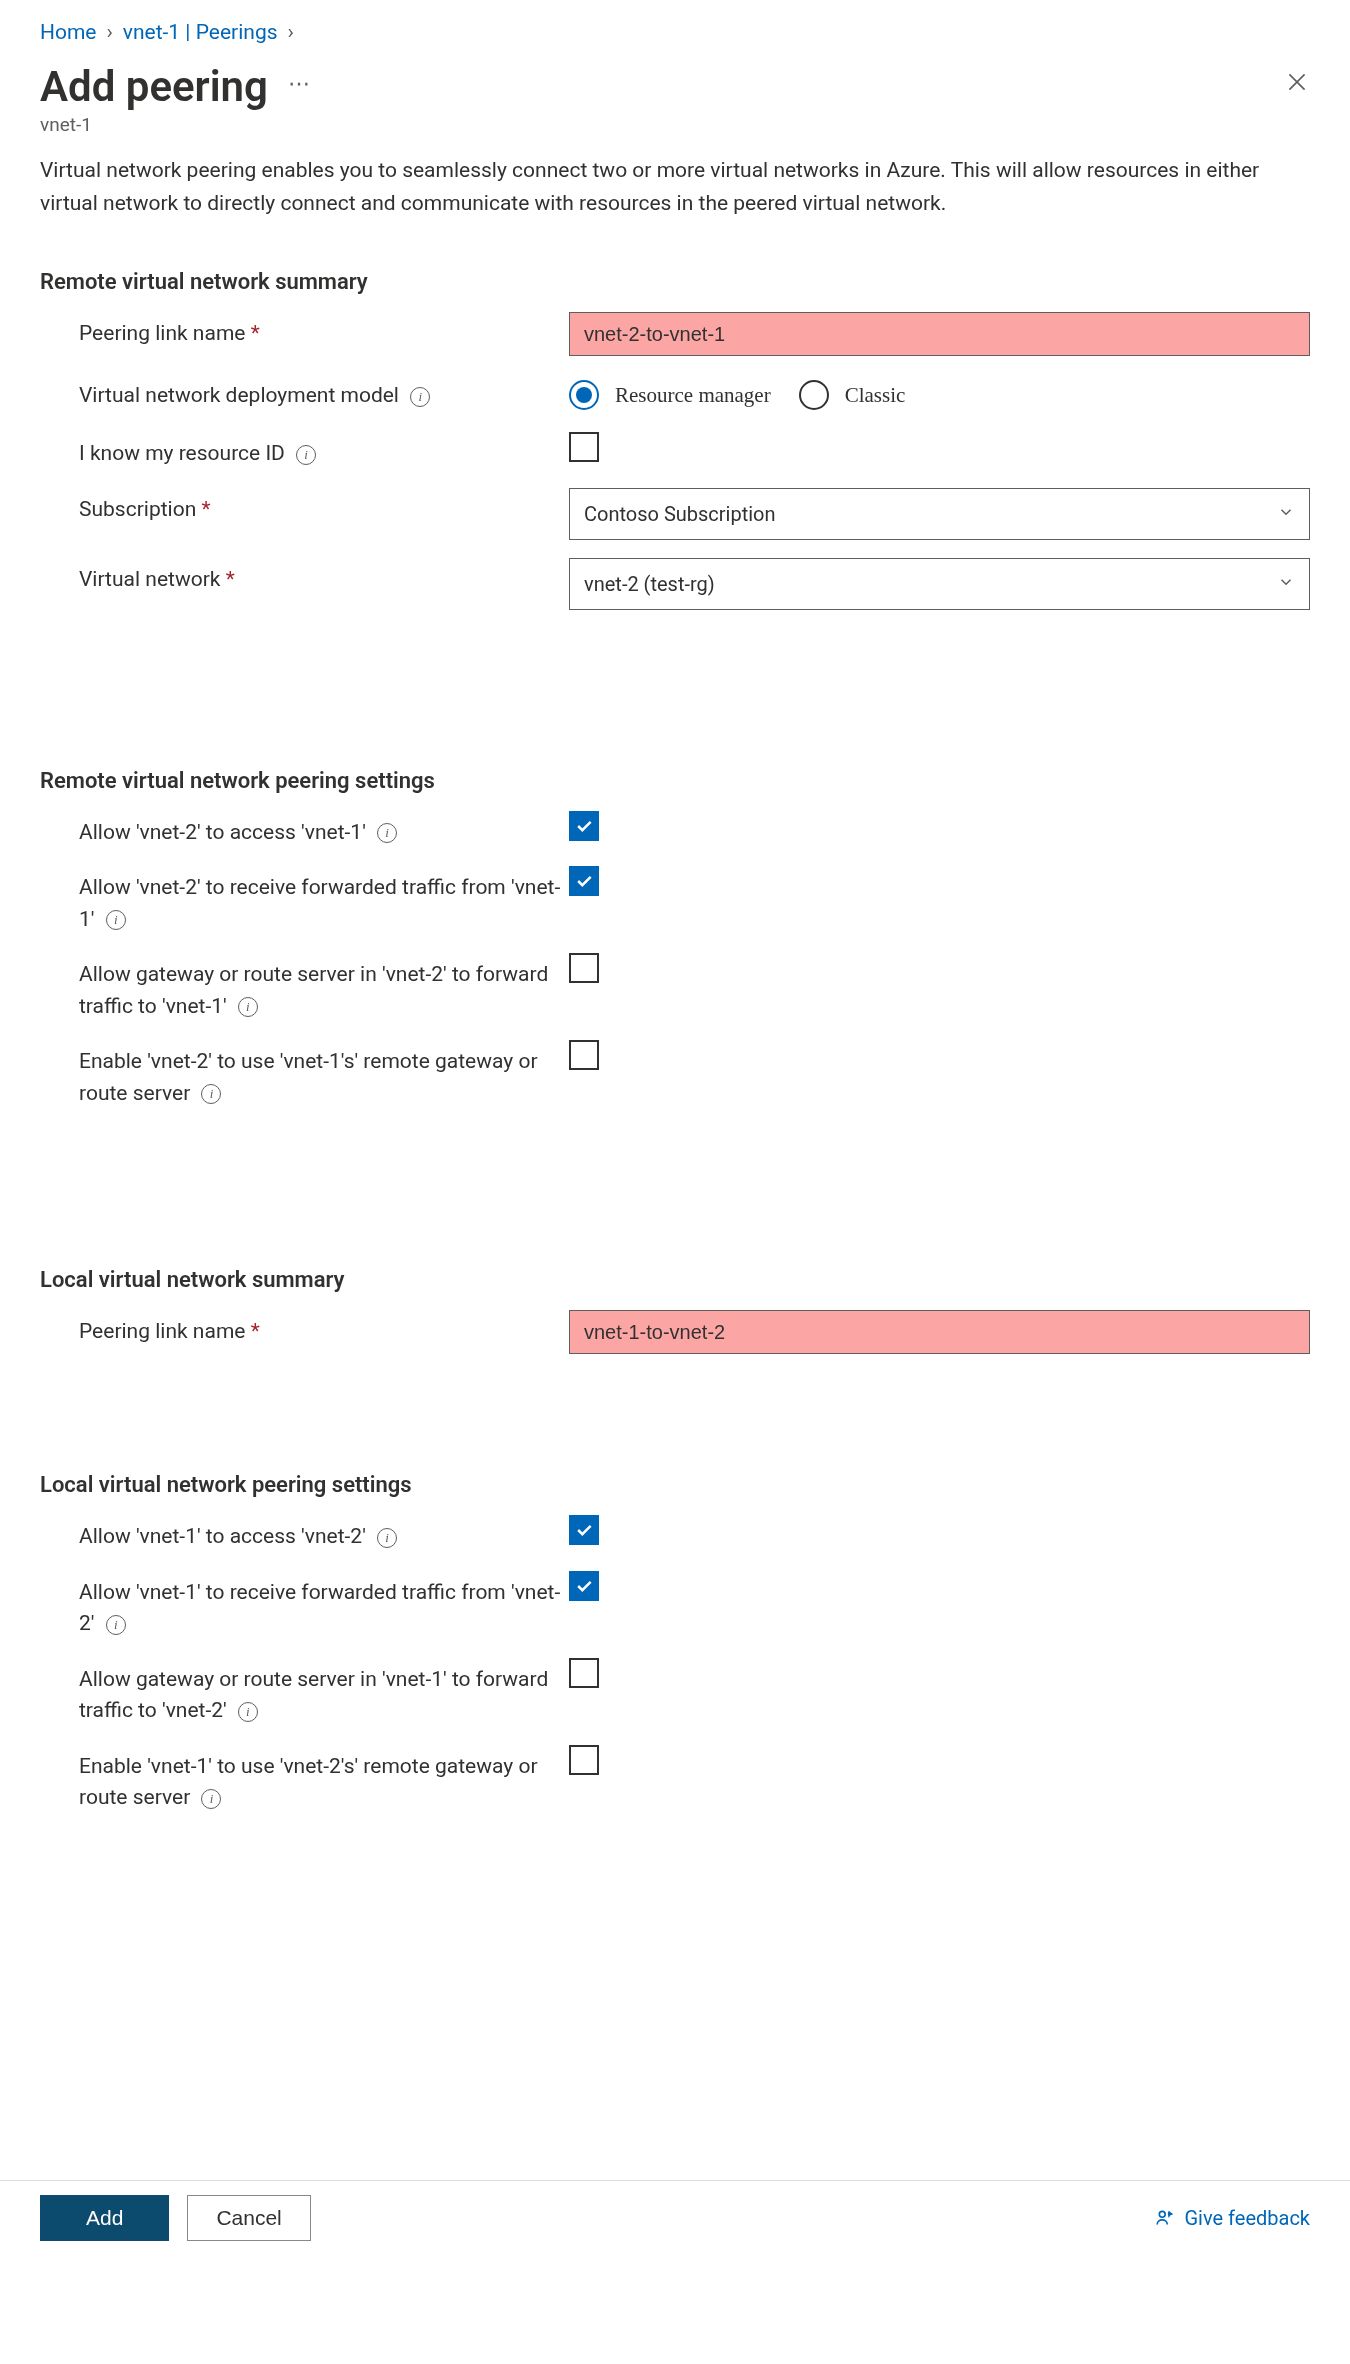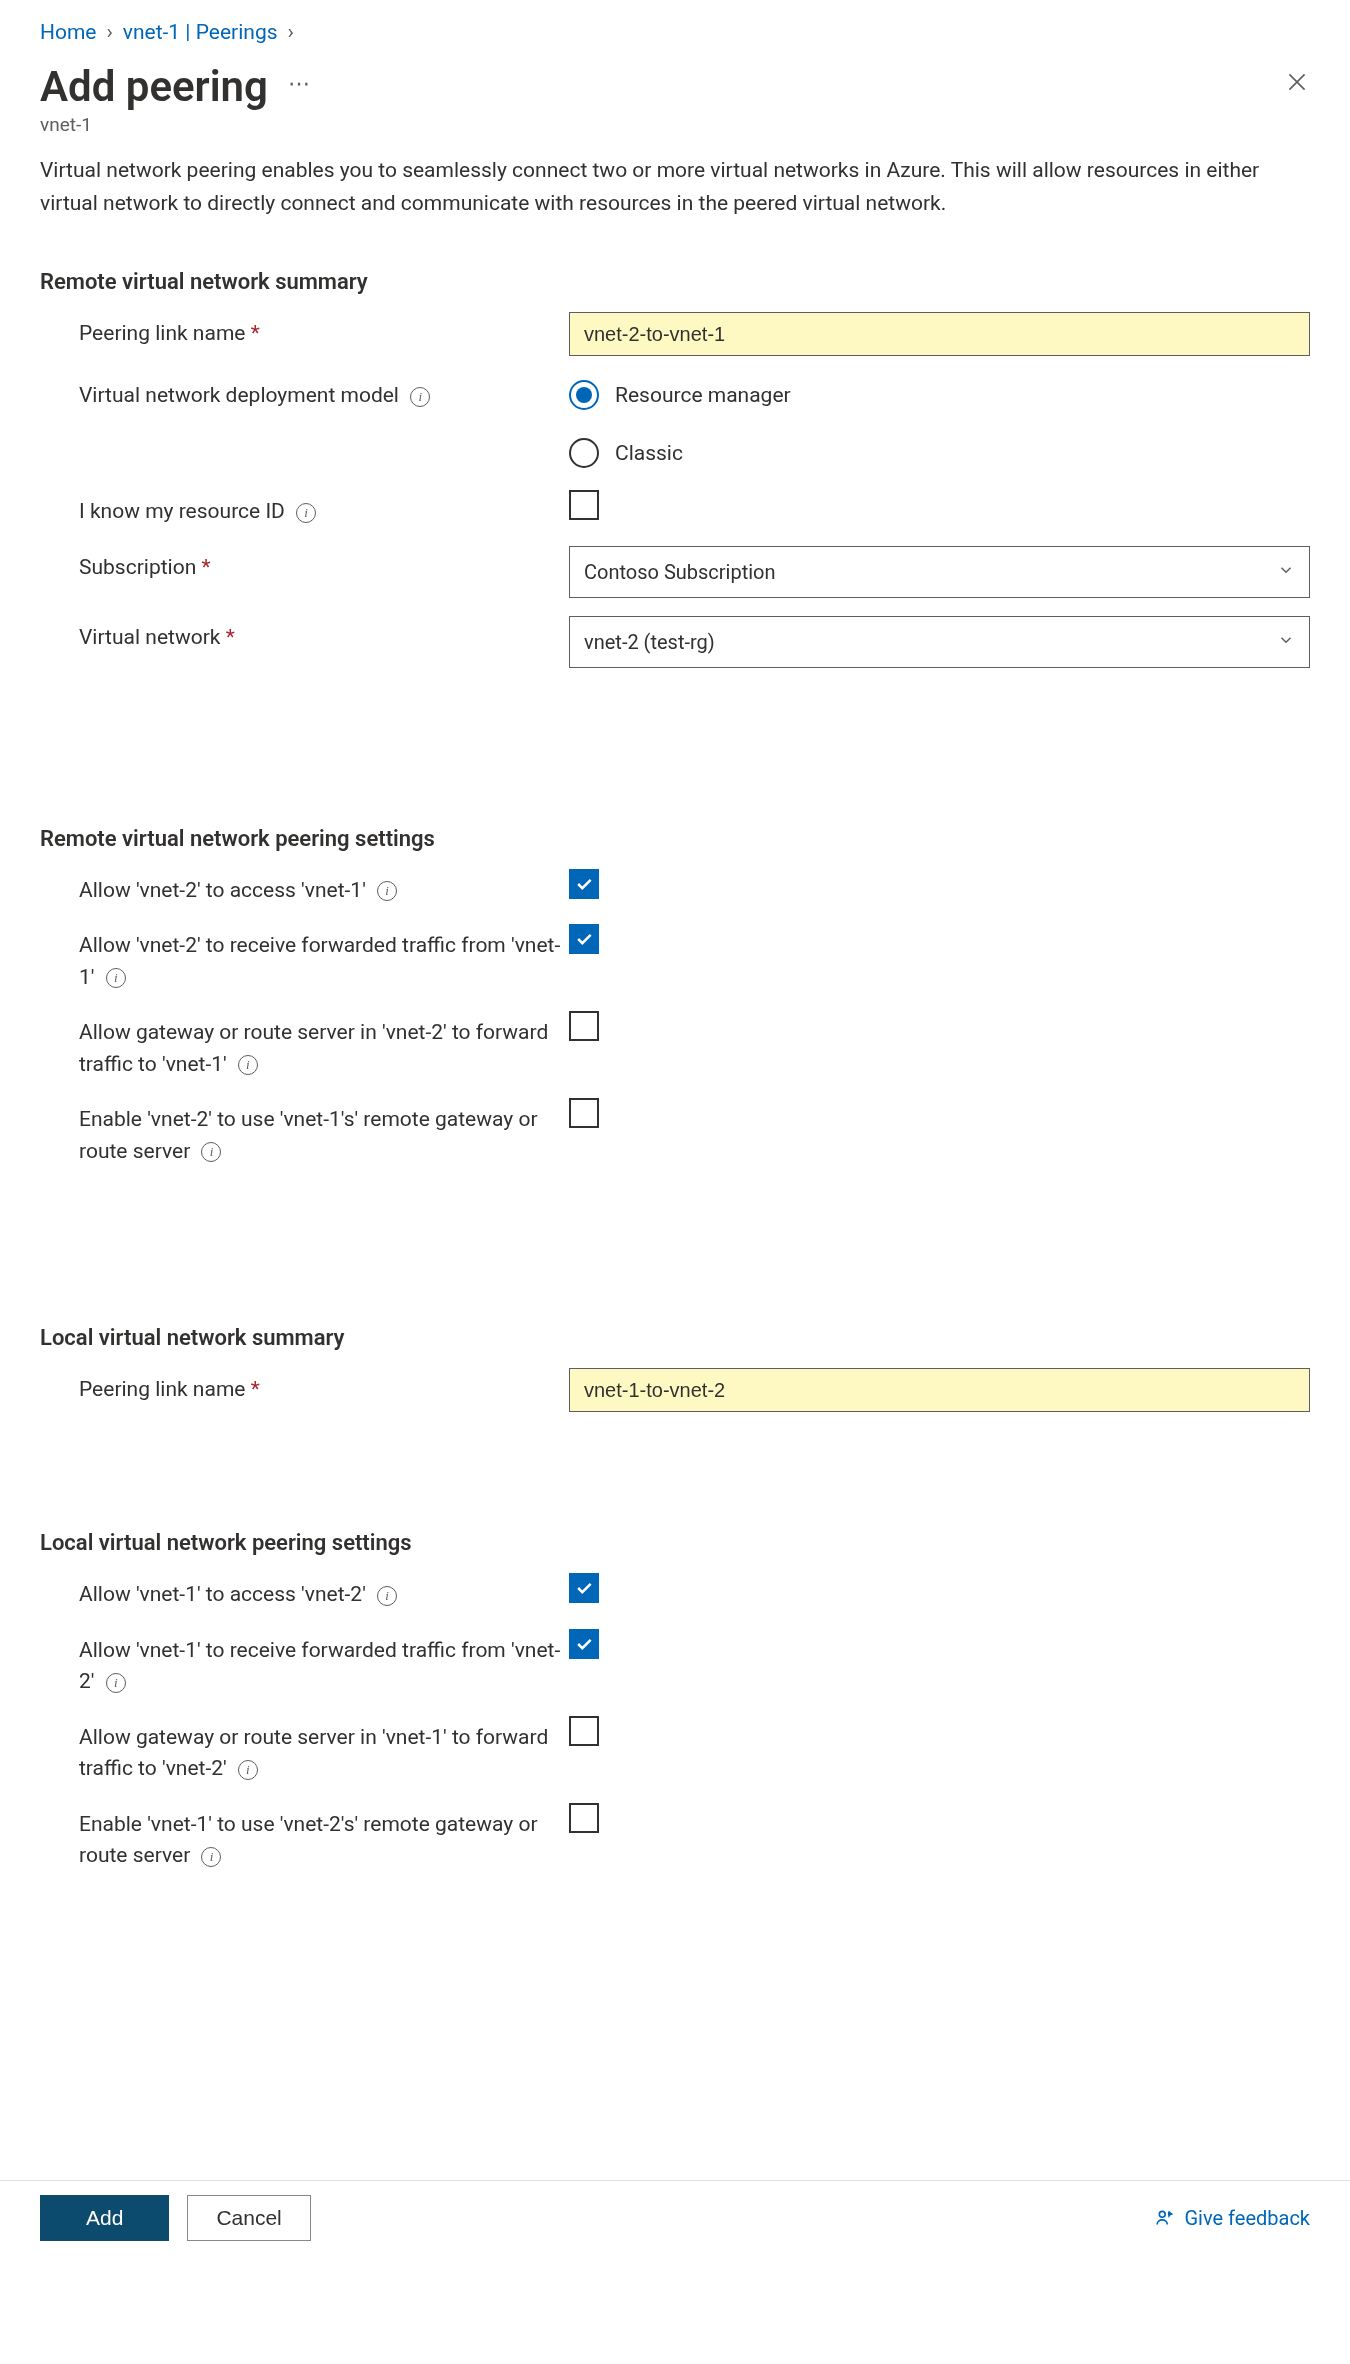--- a/index.html
+++ b/index.html
@@ -22,29 +22,29 @@
   .close-x { cursor:pointer; color:#605e5c; }
   p.desc { font-size:21px; line-height:1.55; color:#323130; margin:0 0 50px 0; }
   h2.section { font-size:22px; font-weight:600; margin:50px 0 16px 0; }
   h2.section.first { margin-top:10px; }
   .row { display:flex; align-items:flex-start; margin:18px 0; }
   .label-col { width:490px; flex:0 0 490px; font-size:21px; color:#323130; padding-top:6px; line-height:1.5;margin-left:39px; }
   .ctrl-col { flex:1; }
   .req { color:#a4262c; }
   input[type=text].txt {
     width:100%; height:44px; border:1px solid #605e5c; font-size:20px;
-    padding:0 14px; background:#fef9c3; color:#323130;
+    padding:0 14px; background:#fca5a5; color:#323130;
   }
   .select {
     width:100%; height:52px; border:1px solid #605e5c; font-size:20px;
     padding:0 14px; background:#fff; color:#323130;
     display:flex; align-items:center; justify-content:space-between; cursor:pointer;
   }
   .select .chev { color:#605e5c; }
-  .radio-group { display:flex; flex-direction:column; gap:28px; padding:6px 0 4px 0; }
+  .radio-group { display:flex; flex-direction:row; gap:28px; padding:6px 0 4px 0;font-family:Liberation Serif, serif; }
   .radio-item { display:flex; align-items:center; gap:16px; font-size:21px; cursor:pointer; }
   .radio-outer {
     width:30px; height:30px; border-radius:50%; border:2px solid #323130;
     display:flex; align-items:center; justify-content:center; flex:0 0 30px;
   }
   .radio-outer.sel { border-color:#0067b8; }
   .radio-inner { width:16px; height:16px; border-radius:50%; background:#0067b8; }
   .cbx {
     width:30px; height:30px; border:2px solid #323130; background:#fff;
     display:flex; align-items:center; justify-content:center; cursor:pointer; flex:0 0 30px;

